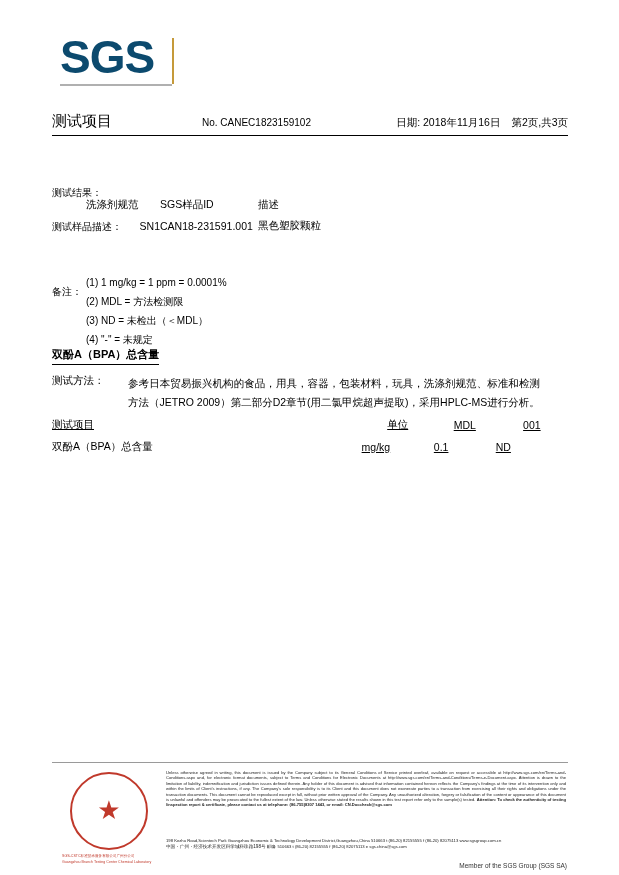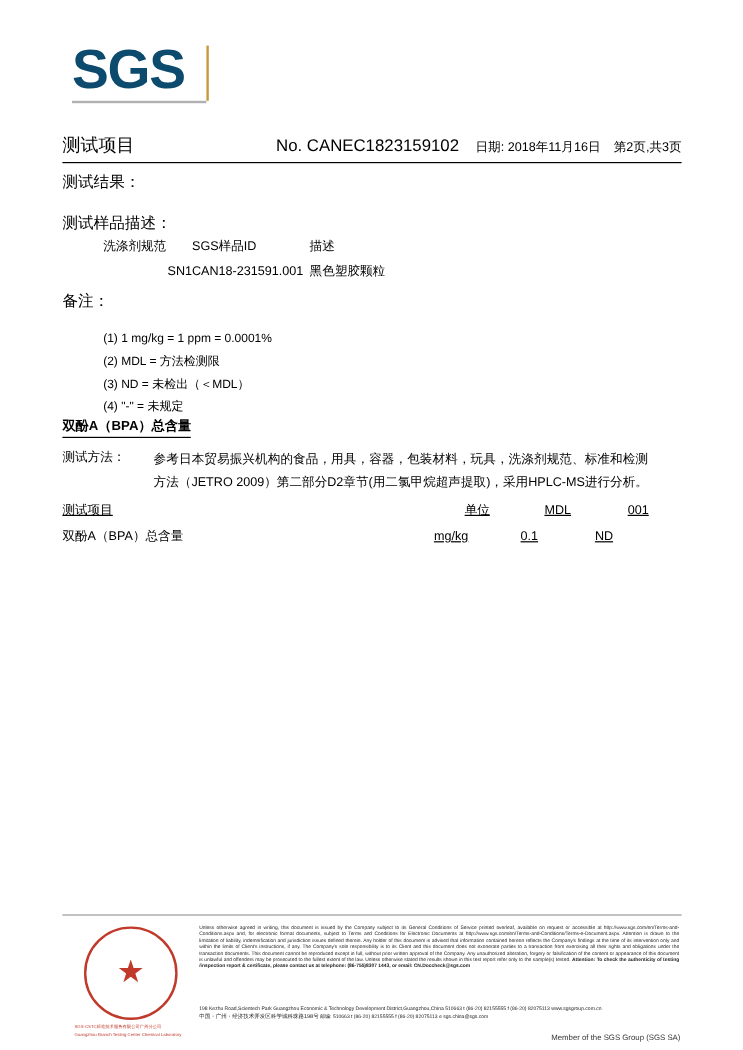--- a/index.html
+++ b/index.html
@@ -57,23 +57,22 @@
     display: flex;
     align-items: baseline;
   }
   .doc-title {
     font-size: 15px;
     font-weight: normal;
     color: #000;
     width: 150px;
   }
   .title-mid {
-    font-size: 14px;
+    font-size: 10px;
     flex: 1;
-    margin-left: 28px;
   }
   .title-right {
     font-size: 10.5px;
     white-space: nowrap;
   }
   .title-right .page-no {
     margin-left: 8px;
   }
 
   .hr-main {
@@ -81,23 +80,24 @@
     left: 52px;
     top: 135px;
     width: 516px;
     height: 1px;
     background: #000;
   }
 
   
   .line {
     position: absolute;
-    font-size: 13px;
+    font-size: 10px;
     line-height: 15px;
     color: #000;
+    margin-top: 41px;
   }
   .label-results { left: 52px; top: 144px; }
   .label-sample-desc { left: 52px; top: 178px; }
 
   
   .sample-table {
     position: absolute;
     left: 86px;
     top: 198px;
     font-size: 10.5px;

